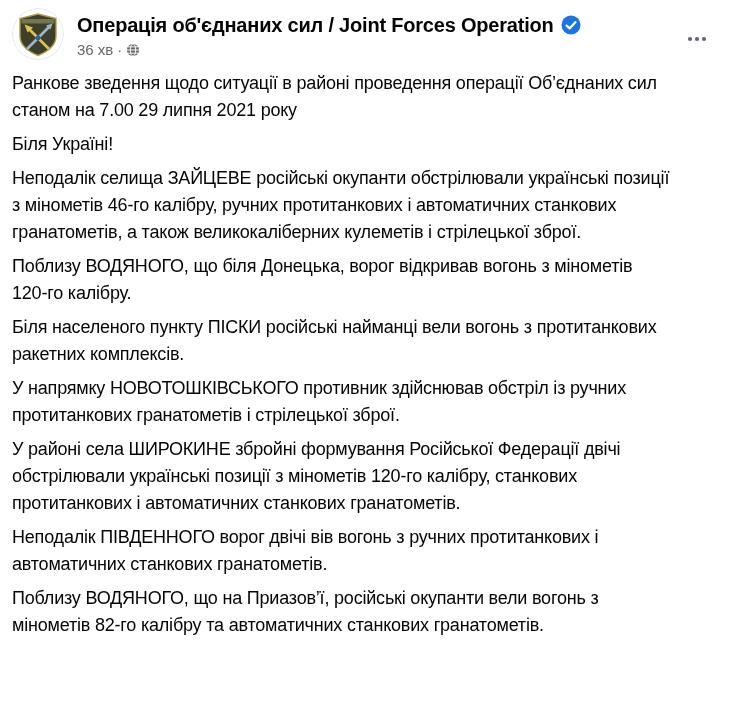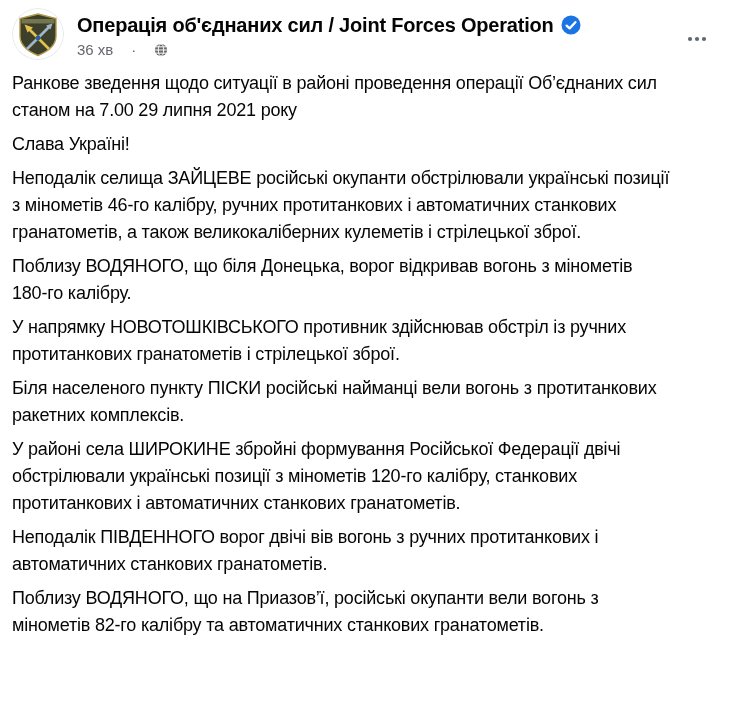--- a/index.html
+++ b/index.html
@@ -50,21 +50,21 @@
     letter-spacing: -0.2px;
     line-height: 24px;
     text-decoration: none;
     cursor: pointer;
     white-space: nowrap;
   }
   .verified-badge { display: inline-flex; flex: 0 0 auto; margin-top: 1px; }
   .post-meta {
     display: flex;
     align-items: center;
-    gap: 18px;
+    gap: 4px;
     margin-top: 4px;
     color: #65676b;
     font-size: 15px;
     line-height: 18px;
   }
   .meta-link { color: #65676b; text-decoration: none; cursor: pointer; }
   .meta-sep { color: #65676b; }
   .globe-icon { display: inline-flex; margin-top: 1px; }
   .more-btn {
     flex: 0 0 auto;
@@ -144,30 +144,30 @@
         <circle cx="11" cy="11" r="2.1" fill="#606770"></circle>
         <circle cx="18" cy="11" r="2.1" fill="#606770"></circle>
       </svg>
     </button>
 
   </div>
 
   <div class="post-body">
       <p class="post-text">Ранкове зведення щодо ситуації в районі проведення операції Об’єднаних сил
 станом на 7.00 29 липня 2021 року</p>
-      <p class="post-text">Слава Україні!</p>
+      <p class="post-text">Біля Україні!</p>
       <p class="post-text">Неподалік селища ЗАЙЦЕВЕ російські окупанти обстрілювали українські позиції
 з мінометів 46-го калібру, ручних протитанкових і автоматичних станкових
 гранатометів, а також великокаліберних кулеметів і стрілецької зброї.</p>
       <p class="post-text">Поблизу ВОДЯНОГО, що біля Донецька, ворог відкривав вогонь з мінометів
-180-го калібру.</p>
+120-го калібру.</p>
+      <p class="post-text">Біля населеного пункту ПІСКИ російські найманці вели вогонь з протитанкових
+ракетних комплексів.</p>
       <p class="post-text">У напрямку НОВОТОШКІВСЬКОГО противник здійснював обстріл із ручних
 протитанкових гранатометів і стрілецької зброї.</p>
-      <p class="post-text">Біля населеного пункту ПІСКИ російські найманці вели вогонь з протитанкових
-ракетних комплексів.</p>
       <p class="post-text">У районі села ШИРОКИНЕ збройні формування Російської Федерації двічі
 обстрілювали українські позиції з мінометів 120-го калібру, станкових
 протитанкових і автоматичних станкових гранатометів.</p>
       <p class="post-text">Неподалік ПІВДЕННОГО ворог двічі вів вогонь з ручних протитанкових і
 автоматичних станкових гранатометів.</p>
       <p class="post-text">Поблизу ВОДЯНОГО, що на Приазов’ї, російські окупанти вели вогонь з
 мінометів 82-го калібру та автоматичних станкових гранатометів.</p>
     </div>
 
 </div>

